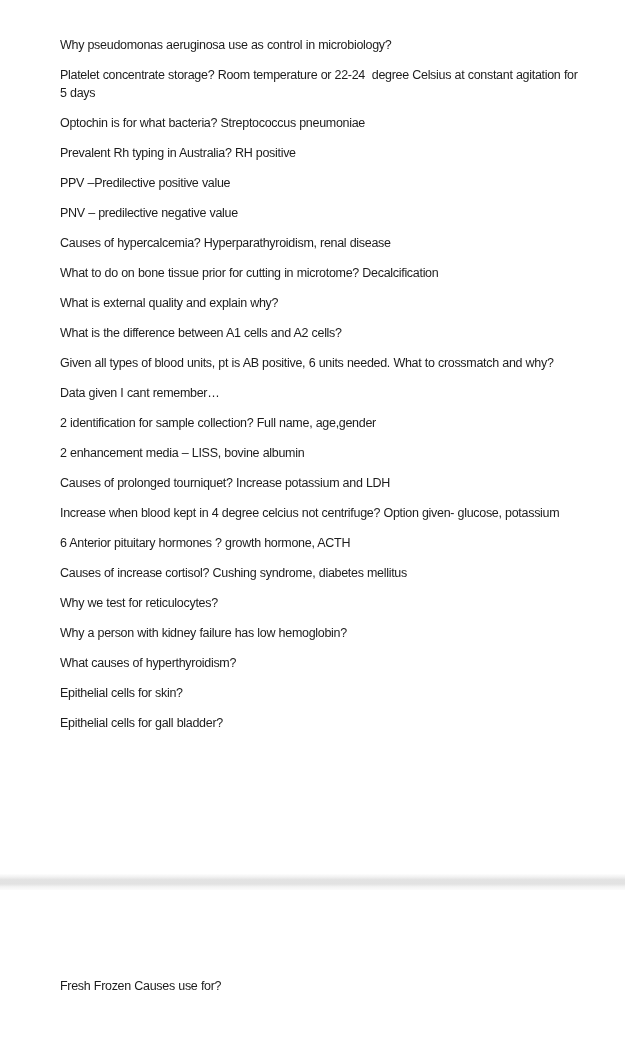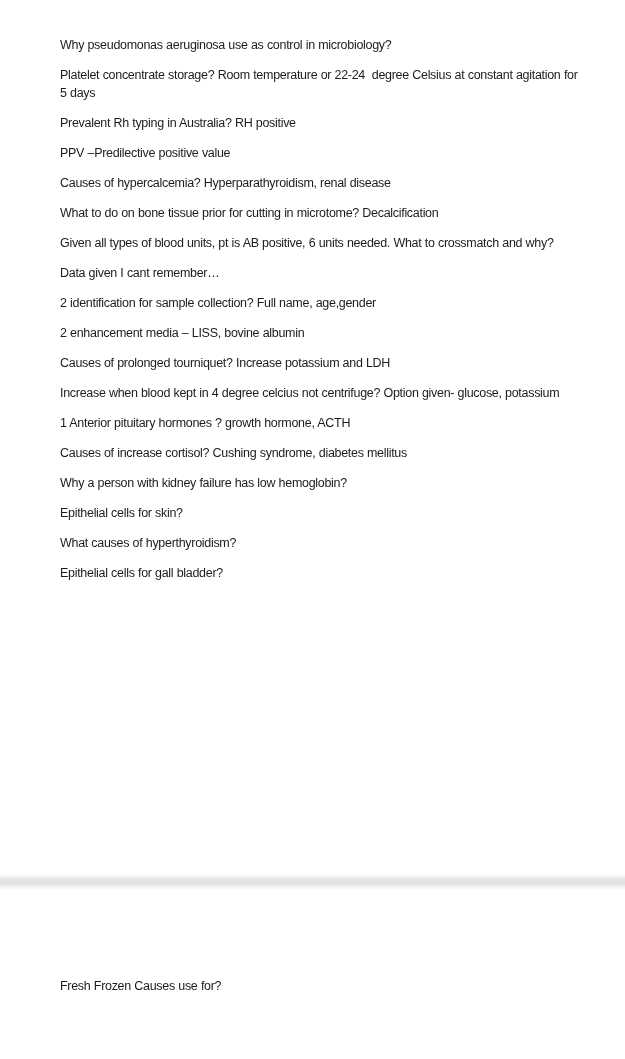--- a/index.html
+++ b/index.html
@@ -54,35 +54,40 @@
   }
 </style>
 </head>
 <body>
 
 <div class="document-viewport">
 
   <div class="page page-1">
     <p class="para">Why pseudomonas aeruginosa use as control in microbiology?</p>
     <p class="para">Platelet concentrate storage? Room temperature or 22-24  degree Celsius at constant agitation for 5 days</p>
+    <p class="para">Optochin is for what bacteria? Streptococcus pneumoniae</p>
     <p class="para">Prevalent Rh typing in Australia? RH positive</p>
     <p class="para">PPV –Predilective positive value</p>
+    <p class="para">PNV – predilective negative value</p>
     <p class="para">Causes of hypercalcemia? Hyperparathyroidism, renal disease</p>
     <p class="para">What to do on bone tissue prior for cutting in microtome? Decalcification</p>
+    <p class="para">What is external quality and explain why?</p>
+    <p class="para">What is the difference between A1 cells and A2 cells?</p>
     <p class="para">Given all types of blood units, pt is AB positive, 6 units needed. What to crossmatch and why?</p>
     <p class="para">Data given I cant remember…</p>
     <p class="para">2 identification for sample collection? Full name, age,gender</p>
     <p class="para">2 enhancement media – LISS, bovine albumin</p>
     <p class="para">Causes of prolonged tourniquet? Increase potassium and LDH</p>
     <p class="para">Increase when blood kept in 4 degree celcius not centrifuge? Option given- glucose, potassium</p>
-    <p class="para">1 Anterior pituitary hormones ? growth hormone, ACTH</p>
+    <p class="para">6 Anterior pituitary hormones ? growth hormone, ACTH</p>
     <p class="para">Causes of increase cortisol? Cushing syndrome, diabetes mellitus</p>
+    <p class="para">Why we test for reticulocytes?</p>
     <p class="para">Why a person with kidney failure has low hemoglobin?</p>
+    <p class="para">What causes of hyperthyroidism?</p>
     <p class="para">Epithelial cells for skin?</p>
-    <p class="para">What causes of hyperthyroidism?</p>
     <p class="para">Epithelial cells for gall bladder?</p>
   </div>
 
   <div class="page-gap"></div>
 
   <div class="page page-2">
     <p class="para">Fresh Frozen Causes use for?</p>
   </div>
 
 </div>

